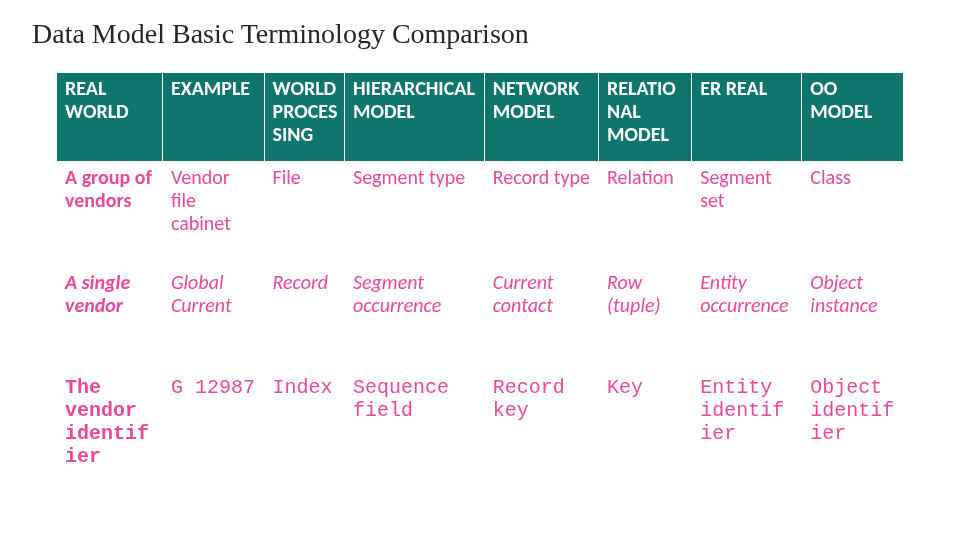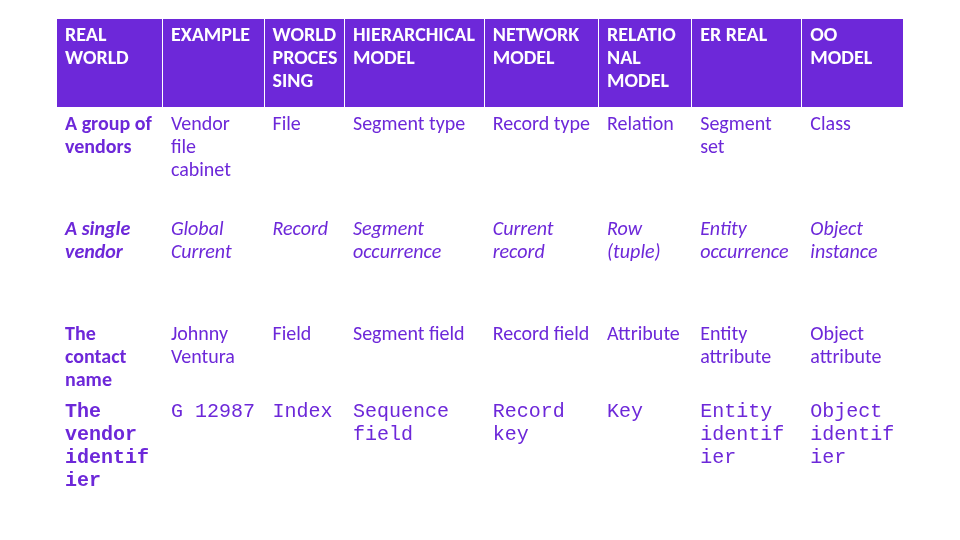--- a/index.html
+++ b/index.html
@@ -44,42 +44,43 @@
   th, td {
     border: 1px solid #fff;
     text-align: left;
     vertical-align: top;
     padding: 4px 6px 4px 8px;
     font-size: 20px;
     line-height: 1.15;
     word-wrap: break-word;
   }
   thead th {
-    background: #6d28d9;
+    background: #0f766e;
     color: #fff;
     font-weight: 700;
     height: 80px;
   }
   tbody td {
     background: #fff;
-    color: #6d28d9;
+    color: #ec4899;
     font-weight: 400;
   }
   tbody td.rh {
     font-weight: 700;
   }
   tr.r-tall td { height: 96px; }
   tr.r-med  td { height: 96px; font-style: italic; }
   tr.r-low  td { height: 62px; }
   tr.r-last td { height: 62px; font-family: Liberation Mono, monospace; }
 </style>
 </head>
 <body>
 
 <div class="slide">
+  <h1 class="title">Data Model Basic Terminology Comparison</h1>
 
   <div class="tbl-wrap">
     <table>
       <colgroup>
         <col class="c0">
           <col class="c1">
           <col class="c2">
           <col class="c3">
         <col class="c4">
           <col class="c5">
@@ -107,34 +108,24 @@
           <td>Record type</td>
           <td>Relation</td>
           <td>Segment set</td>
           <td>Class</td>
         </tr>
         <tr class="r-med">
           <td class="rh">A single vendor</td>
           <td>Global Current</td>
           <td>Record</td>
           <td>Segment occurrence</td>
-          <td>Current record</td>
+          <td>Current contact</td>
           <td>Row (tuple)</td>
           <td>Entity occurrence</td>
           <td>Object instance</td>
-        </tr>
-        <tr class="r-low">
-          <td class="rh">The contact name</td>
-          <td>Johnny Ventura</td>
-          <td>Field</td>
-          <td>Segment field</td>
-          <td>Record field</td>
-          <td>Attribute</td>
-          <td>Entity attribute</td>
-          <td>Object attribute</td>
         </tr>
         <tr class="r-last">
           <td class="rh">The vendor identifier</td>
           <td>G 12987</td>
           <td>Index</td>
           <td>Sequence field</td>
           <td>Record key</td>
           <td>Key</td>
           <td>Entity identifier</td>
           <td>Object identifier</td>

